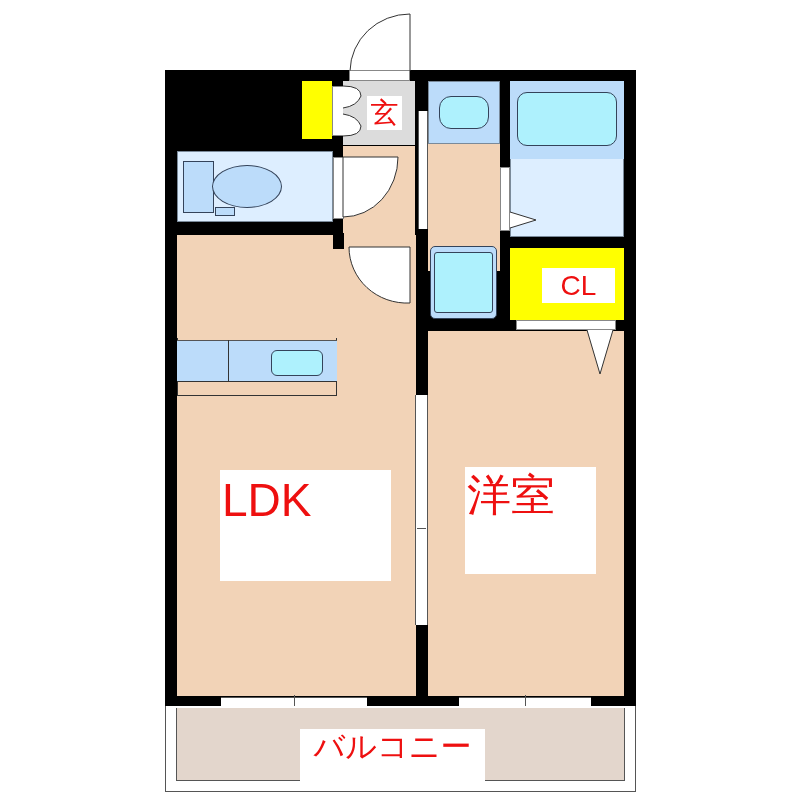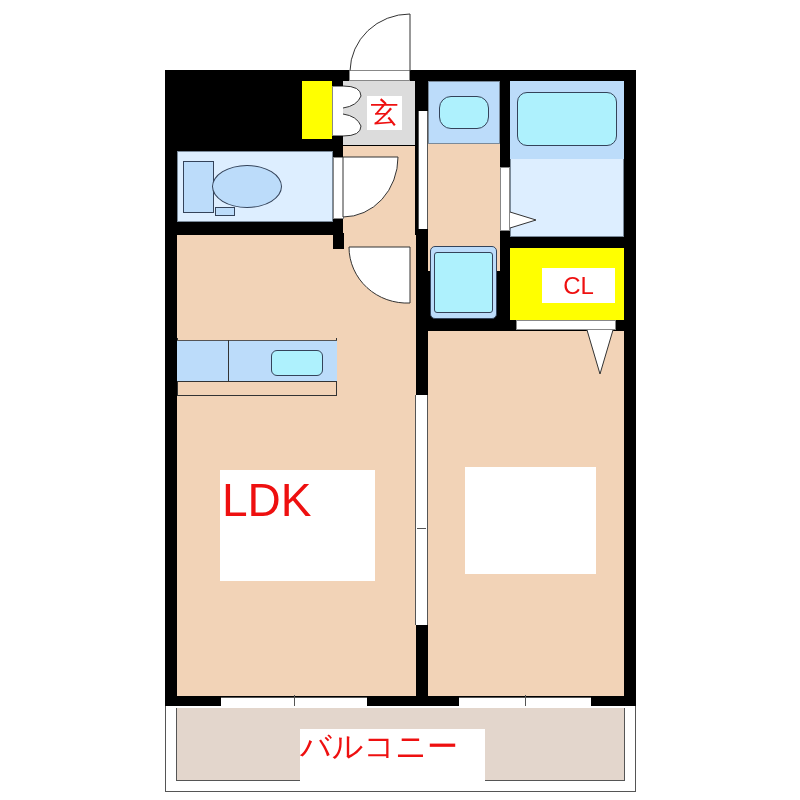--- a/index.html
+++ b/index.html
@@ -58,51 +58,52 @@
 
 <div class="abs wet" style="left:510px;top:81px;width:114px;height:156px;border:1px solid #7a8a9a;"></div>
 <div class="abs blue" style="left:510px;top:81px;width:114px;height:78px;"></div>
 <div class="abs fixture" style="left:517px;top:92px;width:100px;height:54px;border-radius:10px;"></div>
 <div class="abs opening" style="left:500px;top:167px;width:10px;height:64px;border:1px solid #888;"></div>
 <svg style="left:510px;top:210px;" width="30" height="22">
   <path d="M0,2 L26,10 L0,18" fill="#fff" stroke="#333" stroke-width="1"></path>
 </svg>
 
 <div class="abs" style="left:510px;top:248px;width:114px;height:72px;background:#ffff00;"></div>
-<div class="label" style="left:542px;top:268px;width:73px;height:35px;font-size:24px;line-height:35px;text-align:center;">CL</div>
+<div class="label" style="left:542px;top:268px;width:73px;height:35px;font-size:28px;line-height:35px;text-align:center;">CL</div>
 <div class="abs opening" style="left:516px;top:320px;width:100px;height:10px;border:1px solid #888;"></div>
 <svg style="left:587px;top:330px;" width="30" height="46">
   <path d="M0,0 L13,44 L26,0" fill="#fff" stroke="#333" stroke-width="1"></path>
 </svg>
 
 <div class="abs floor" style="left:177px;top:235px;width:239px;height:461px;"></div>
 <div class="abs" style="left:333px;top:233px;width:11px;height:16px;background:#000;"></div>
 <svg style="left:349px;top:247px;" width="62" height="58">
   <path d="M61,0 L61,56 A58,56 0 0 1 0,0 Z" fill="#fff" stroke="#333" stroke-width="1"></path>
 </svg>
 
 <div class="abs" style="left:177px;top:338px;width:160px;height:58px;border:1px solid #333;border-top:none;"></div>
 <div class="abs blue" style="left:177px;top:340px;width:160px;height:42px;border-top:1px solid #555;border-bottom:1px solid #333;"></div>
 <div class="abs" style="left:228px;top:340px;width:1px;height:42px;background:#333;"></div>
 <div class="abs fixture" style="left:271px;top:350px;width:52px;height:26px;border-radius:6px;"></div>
 
-<div class="label" style="left:220px;top:470px;width:153px;height:103px;padding:8px 0 0 2px;font-size:46px;line-height:45px;">
+<div class="label" style="left:220px;top:470px;width:153px;height:103px;padding:8px 16px 0 2px;font-size:46px;line-height:45px;">
   <div>LDK</div>
 </div>
 
 <div class="abs opening" style="left:415px;top:395px;width:13px;height:230px;border-left:1px solid #555;border-right:1px solid #555;"></div>
 <div class="abs" style="left:417px;top:528px;width:9px;height:1px;background:#555;"></div>
 
 <div class="abs floor" style="left:428px;top:331px;width:196px;height:365px;"></div>
 <svg style="left:587px;top:330px;" width="30" height="46">
   <path d="M0,0 L13,44 L26,0" fill="#fff" stroke="#333" stroke-width="1"></path>
 </svg>
 <div class="label" style="left:465px;top:467px;width:129px;height:103px;padding:4px 0 0 2px;font-size:44px;line-height:47px;">
+  <div>洋室</div>
 </div>
 
 <div class="abs opening" style="left:221px;top:697px;width:146px;height:10px;border-top:1px solid #555;border-bottom:1px solid #555;"></div>
 <div class="abs" style="left:294px;top:695px;width:1px;height:14px;background:#555;"></div>
 <div class="abs opening" style="left:459px;top:697px;width:132px;height:10px;border-top:1px solid #555;border-bottom:1px solid #555;"></div>
 <div class="abs" style="left:525px;top:695px;width:1px;height:14px;background:#555;"></div>
 
 <div class="abs" style="left:165px;top:706px;width:471px;height:86px;border:1px solid #555;border-top:none;background:#fff;"></div>
 <div class="abs" style="left:176px;top:708px;width:449px;height:73px;background:#e3d6cc;border:1px solid #555;border-top:none;"></div>
-<div class="label" style="left:300px;top:729px;width:185px;height:54px;font-size:31px;line-height:36px;text-align:left;">バルコニー</div>
+<div class="label" style="left:300px;top:729px;width:185px;height:54px;font-size:31px;line-height:36px;text-align:center;">バルコニー</div>
 
 </body></html>

